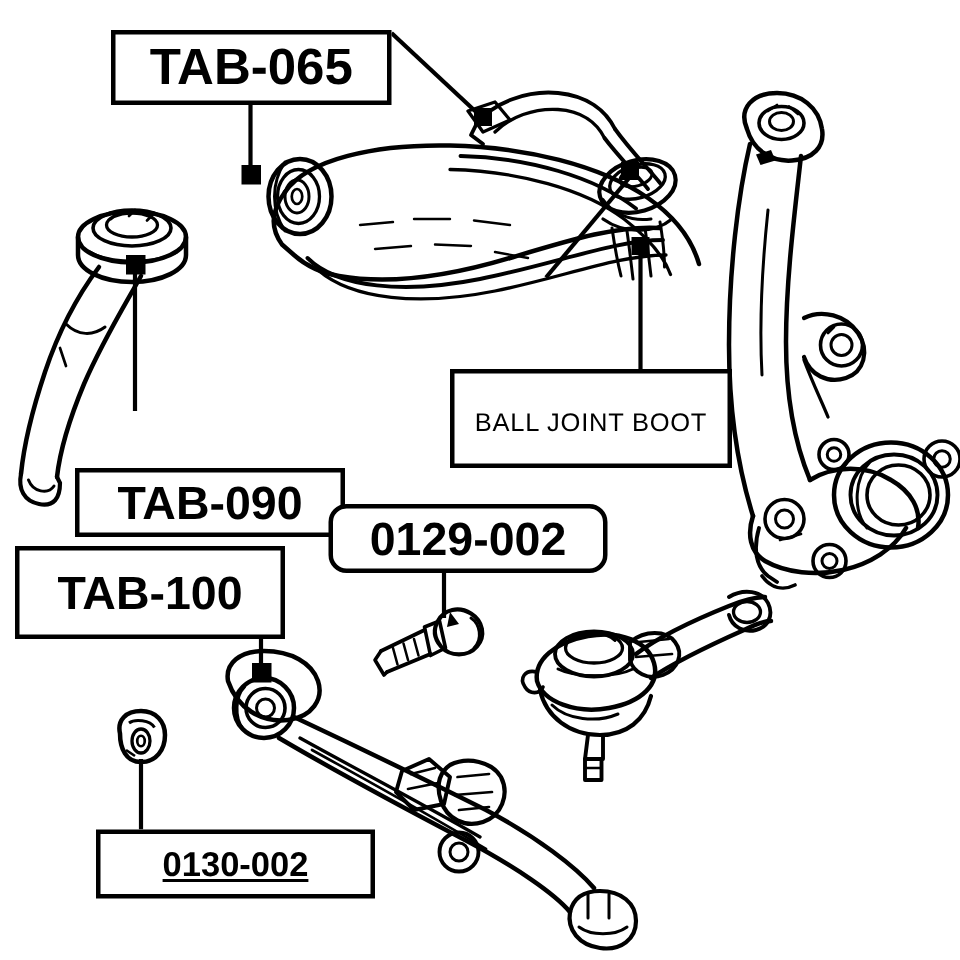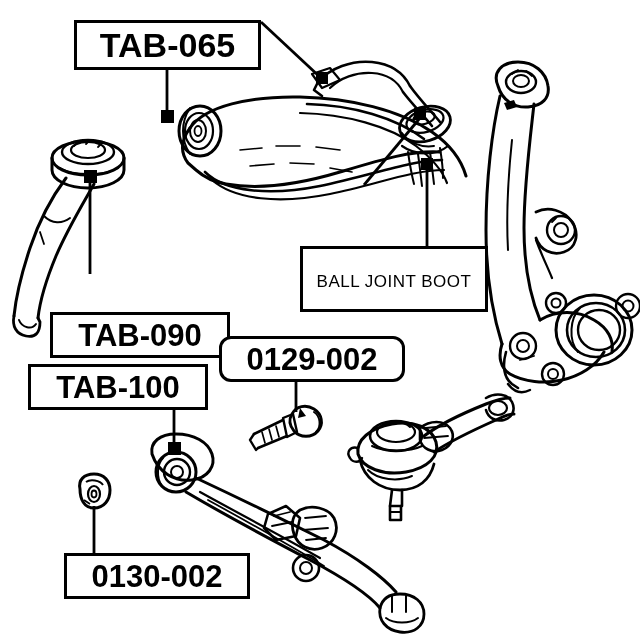--- a/index.html
+++ b/index.html
@@ -299,21 +299,21 @@
   </div>
 
   <div class="callout" style="left:50px; top:274px; width:180px; height:46px;margin-top:38px;">
     <span class="pn" style="font-size:31px;">TAB-090</span>
   </div>
 
   <div class="callout" style="left:219px; top:336px; width:186px; height:46px;border-radius:12px;">
     <span class="pn" style="font-size:31px;">0129-002</span>
   </div>
 
-  <div class="callout" style="left:28px; top:364px; width:180px; height:46px;">
+  <div class="callout" style="left:10px; top:364px; width:180px; height:62px;">
     <span class="pn" style="font-size:31px;">TAB-100</span>
   </div>
 
   <div class="callout" style="left:64px; top:553px; width:186px; height:46px;">
-    <span class="pn" style="font-size:31px;">0130-002</span>
+    <span class="pn" style="font-size:23px;text-decoration:underline;">0130-002</span>
   </div>
 
 </div>
 
 </body></html>

